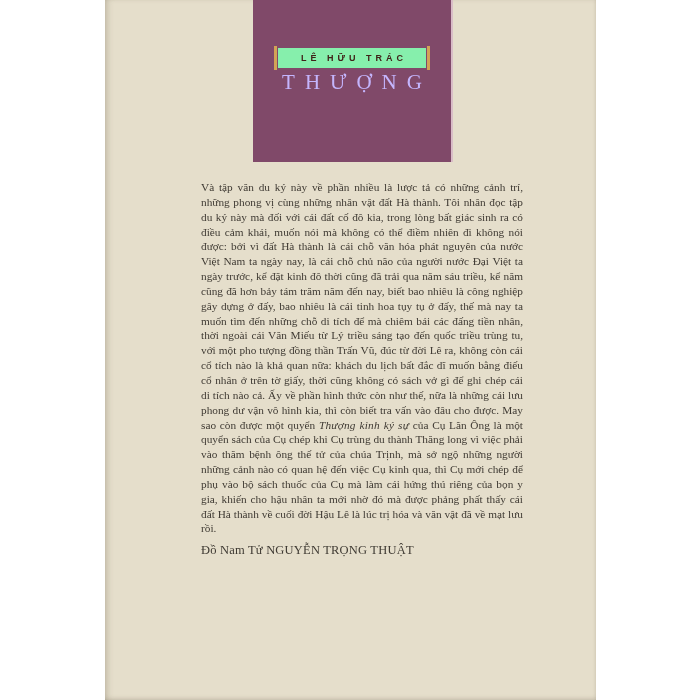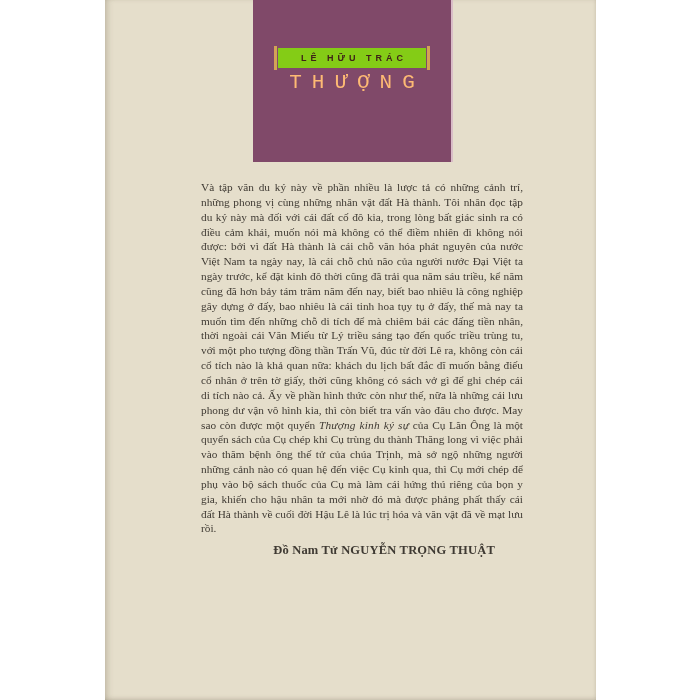--- a/index.html
+++ b/index.html
@@ -35,39 +35,39 @@
     align-items: center;
     justify-content: center;
     gap: 1px;
   }
   .badge-cap {
     width: 3px; height: 24px;
     background: #d3a355;
   }
   .badge-bar {
     width: 148px; height: 20px;
-    background: #84cc16;
+    background: #86efac;
     color: #3f2218;
     font-family: "Liberation Sans", sans-serif;
     font-weight: bold;
     font-size: 9px;
     letter-spacing: 4px;
     text-align: center;
     line-height: 21px;
     padding-left: 4px;
     box-sizing: border-box;
     white-space: nowrap;
   }
   .title {
     position: absolute;
     top: 71px; left: 0;
     width: 100%;
     text-align: center;
-    color: #fdba74;
-    font-family: Liberation Mono, monospace;
+    color: #c4b5fd;
+    font-family: Liberation Serif, serif;
     font-size: 21px;
     line-height: 23px;
     letter-spacing: 10px;
     font-weight: 400;
   }
   .title-line { padding-left: 10px; white-space: nowrap; }
   .body-block {
     position: absolute;
     left: 96px; top: 180px;
     width: 322px;
@@ -75,23 +75,23 @@
   .blurb-text {
     margin: 0;
     font-size: 11.3px;
     line-height: 14.85px;
     text-align: justify;
     color: #3f3a33;
   }
   .blurb-text i { letter-spacing: 0.2px; }
   .signature {
     margin-top: 7px;
-    text-align: right;
+    text-align: left;
     padding-right: 28px;
-    font-weight: bold;
+    font-weight: normal;
     font-size: 12.5px;
     color: #3f3a33;
     letter-spacing: 0.2px;
   }
 </style>
 </head>
 <body>
 
 <div class="cover">
 

